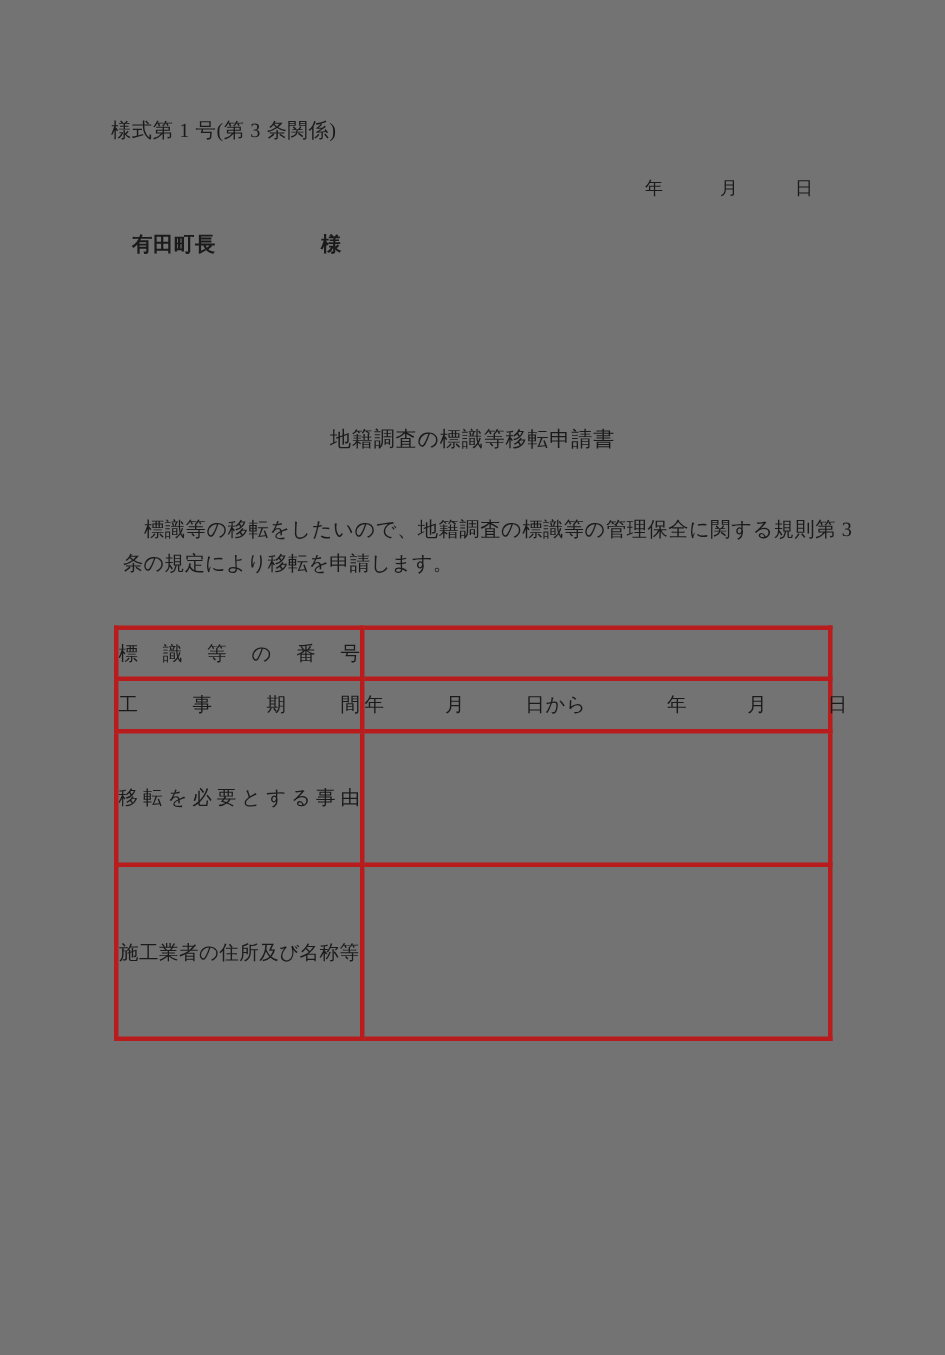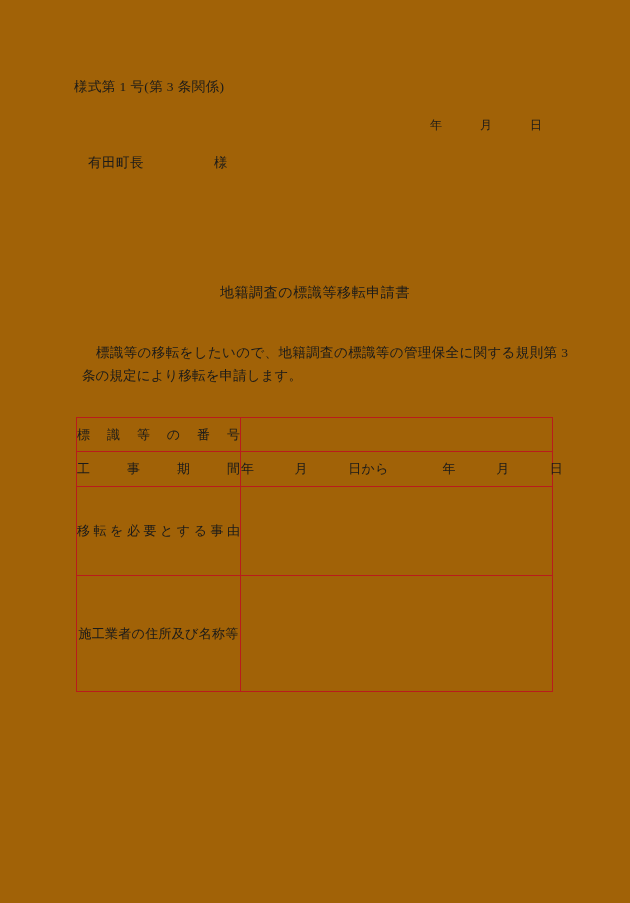--- a/index.html
+++ b/index.html
@@ -8,21 +8,21 @@
     background: #ffffff;
   }
   body {
     font-family: "Liberation Serif", "DejaVu Serif", serif;
     color: #1a1a1a;
   }
   #page {
     position: relative;
     width: 630px;
     height: 903px;
-    background: #a16207;
+    background: #737373;
     overflow: hidden;
   }
 
   
   .form-no {
     position: absolute;
     left: 74px;
     top: 78px;
     font-size: 13.5px;
     letter-spacing: 0.4px;
@@ -36,20 +36,21 @@
     white-space: pre;
     letter-spacing: 0.5px;
   }
   .addressee {
     position: absolute;
     left: 88px;
     top: 154px;
     font-size: 13.5px;
     white-space: pre;
     letter-spacing: 0.5px;
+    font-weight: bold;
   }
 
   
   .applicant {
     position: absolute;
     left: 288px;
     top: 208px;
     font-size: 13.5px;
     line-height: 23px;
   }
@@ -93,21 +94,21 @@
   
   .form-table {
     position: absolute;
     left: 76px;
     top: 417px;
     width: 476px;
     border-collapse: collapse;
     table-layout: fixed;
   }
   .form-table td {
-    border: 1px solid #b91c1c;
+    border: 3px solid #b91c1c;
     font-size: 13px;
     vertical-align: middle;
     padding: 0;
   }
   .col-label { width: 164px; }
   .col-value { width: 312px; }
 
   .cell-label {
     text-align: center;
     padding: 0 14px;

